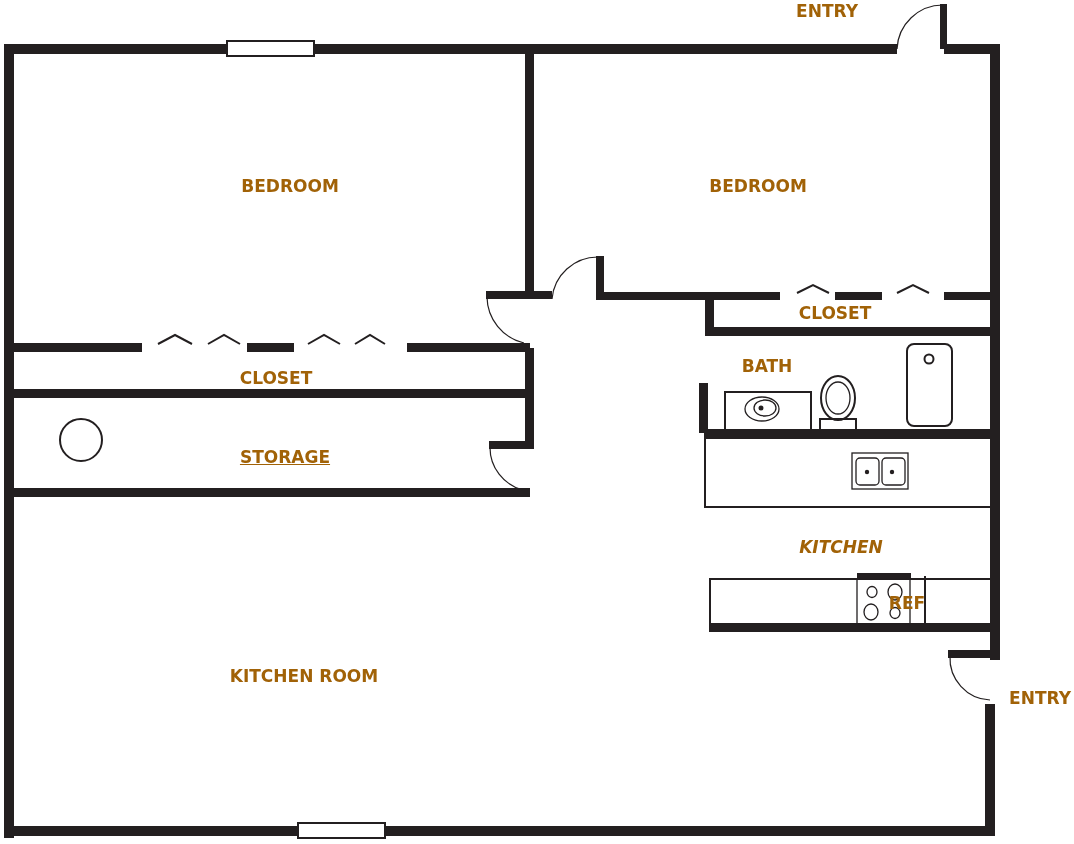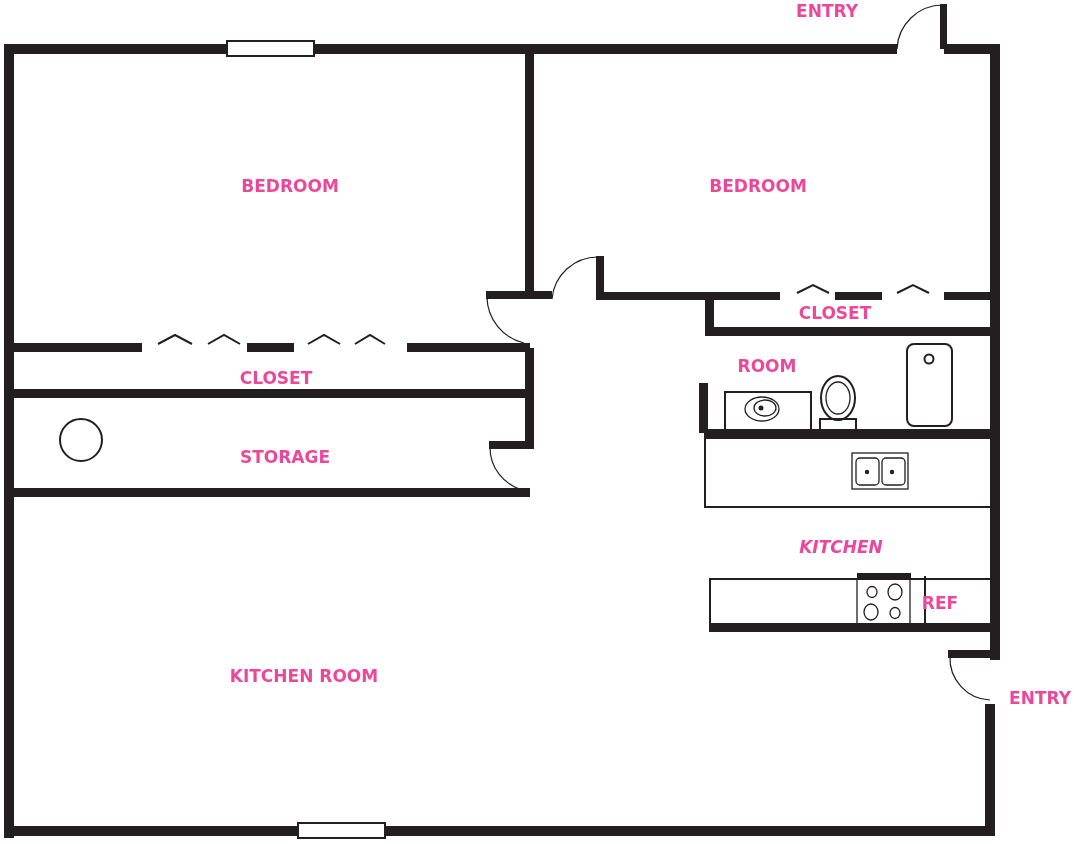--- a/index.html
+++ b/index.html
@@ -9,21 +9,21 @@
   .thin { fill: none; stroke: #231f20; stroke-width: 2; }
   .thin1 { fill: none; stroke: #231f20; stroke-width: 1.3; }
   .swing { fill: none; stroke: #231f20; stroke-width: 1.2; }
   .win { fill: #ffffff; stroke: #231f20; stroke-width: 2; }
   .fold { fill: none; stroke: #231f20; stroke-width: 2; }
   .label {
     position: absolute;
     font-family: "DejaVu Sans", sans-serif;
     font-weight: bold;
     font-size: 17px;
-    color: #ec4899;
+    color: #a16207;
     letter-spacing: 0px;
     white-space: nowrap;
     transform: translateX(-50%);
   }
 </style>
 </head>
 <body>
 
 <svg id="plan" viewBox="0 0 1074 844" xmlns="http://www.w3.org/2000/svg">
 
@@ -144,20 +144,20 @@
     <ellipse class="thin1" cx="895" cy="592" rx="7" ry="8"></ellipse>
     <ellipse class="thin1" cx="871" cy="612" rx="7" ry="8"></ellipse>
     <ellipse class="thin1" cx="895" cy="613" rx="5" ry="5.5"></ellipse>
   </g>
   <line class="thin" x1="925" y1="576" x2="925" y2="624"></line>
 </svg>
 
 <div class="label" style="left:290px; top:176px;">BEDROOM</div>
 <div class="label" style="left:758px; top:176px;">BEDROOM</div>
 <div class="label" style="left:835px; top:303px;">CLOSET</div>
-<div class="label" style="left:767px; top:356px;">ROOM</div>
+<div class="label" style="left:767px; top:356px;">BATH</div>
 <div class="label" style="left:276px; top:368px;">CLOSET</div>
-<div class="label" style="left:285px; top:447px;">STORAGE</div>
+<div class="label" style="left:285px; top:447px;text-decoration:underline;">STORAGE</div>
 <div class="label" style="left:841px; top:537px;font-style:italic;">KITCHEN</div>
 <div class="label" style="left:304px; top:666px;">KITCHEN ROOM</div>
 <div class="label" style="left:827px; top:1px;">ENTRY</div>
 <div class="label" style="left:1040px; top:688px;">ENTRY</div>
-<div class="label" style="left:940px; top:593px;">REF</div>
+<div class="label" style="left:907px; top:593px;">REF</div>
 
 </body></html>

